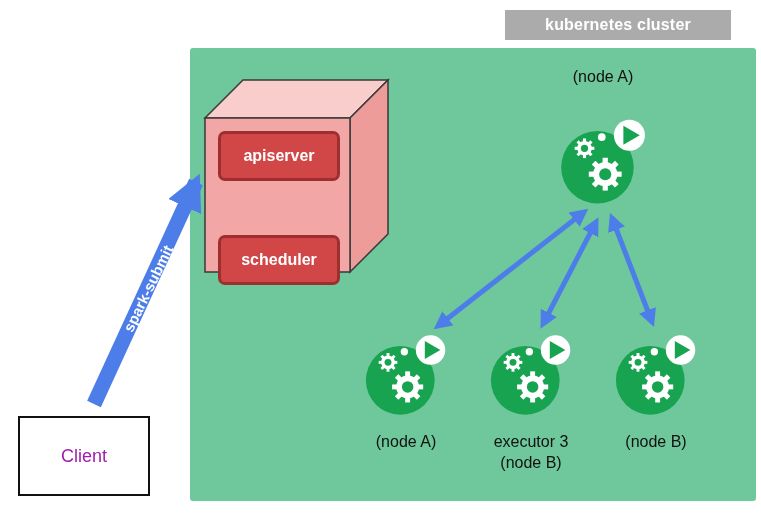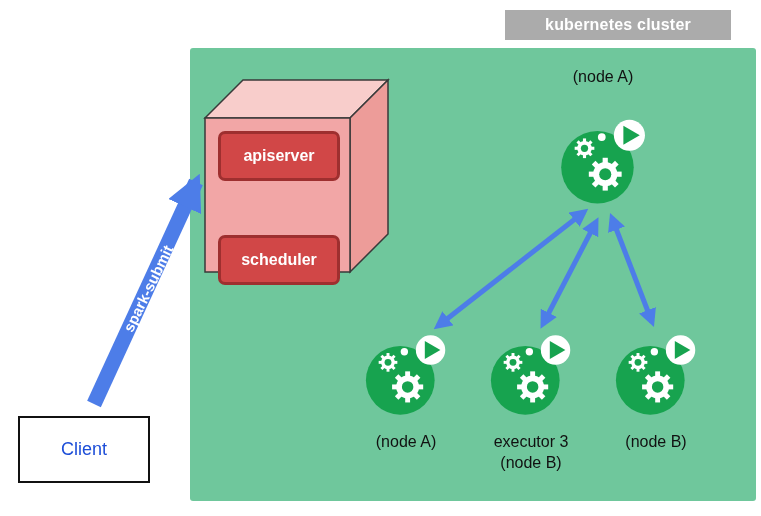--- a/index.html
+++ b/index.html
@@ -44,23 +44,23 @@
   .driver-icon{left:556px;top:112px;width:95px;height:95px;}
   .ex1-icon{left:361px;top:328px;width:90px;height:90px;}
   .ex2-icon{left:486px;top:328px;width:90px;height:90px;}
   .ex3-icon{left:611px;top:328px;width:90px;height:90px;}
   .pod-blob{fill:var(--pod-green,#17A34F);}
   .gear-tooth{fill:#fff;}
   .gear-body{fill:#fff;}
   .gear-hole{fill:var(--pod-green,#17A34F);}
   .play-circle{fill:#fff;}
   .play-tri{fill:var(--pod-green,#17A34F);}
-  .client-box{position:absolute;left:18px;top:416px;width:132px;height:67px;
+  .client-box{position:absolute;left:18px;top:416px;width:132px;height:80px;
     background:#fff;border:2px solid #111;display:flex;align-items:center;
-    justify-content:center;font-size:18px;color:#1d4ed8;}
+    justify-content:center;font-size:18px;color:#a21caf;}
   .submit-label{position:absolute;left:88px;top:280px;width:120px;text-align:center;
     color:#fff;font-weight:bold;font-size:15px;transform:rotate(-64deg);}
 </style>
 </head>
 <body>
 
 <svg width="0" height="0" style="position:absolute" aria-hidden="true">
   <defs>
     <g id="gear">
       <g class="gear-tooth">

